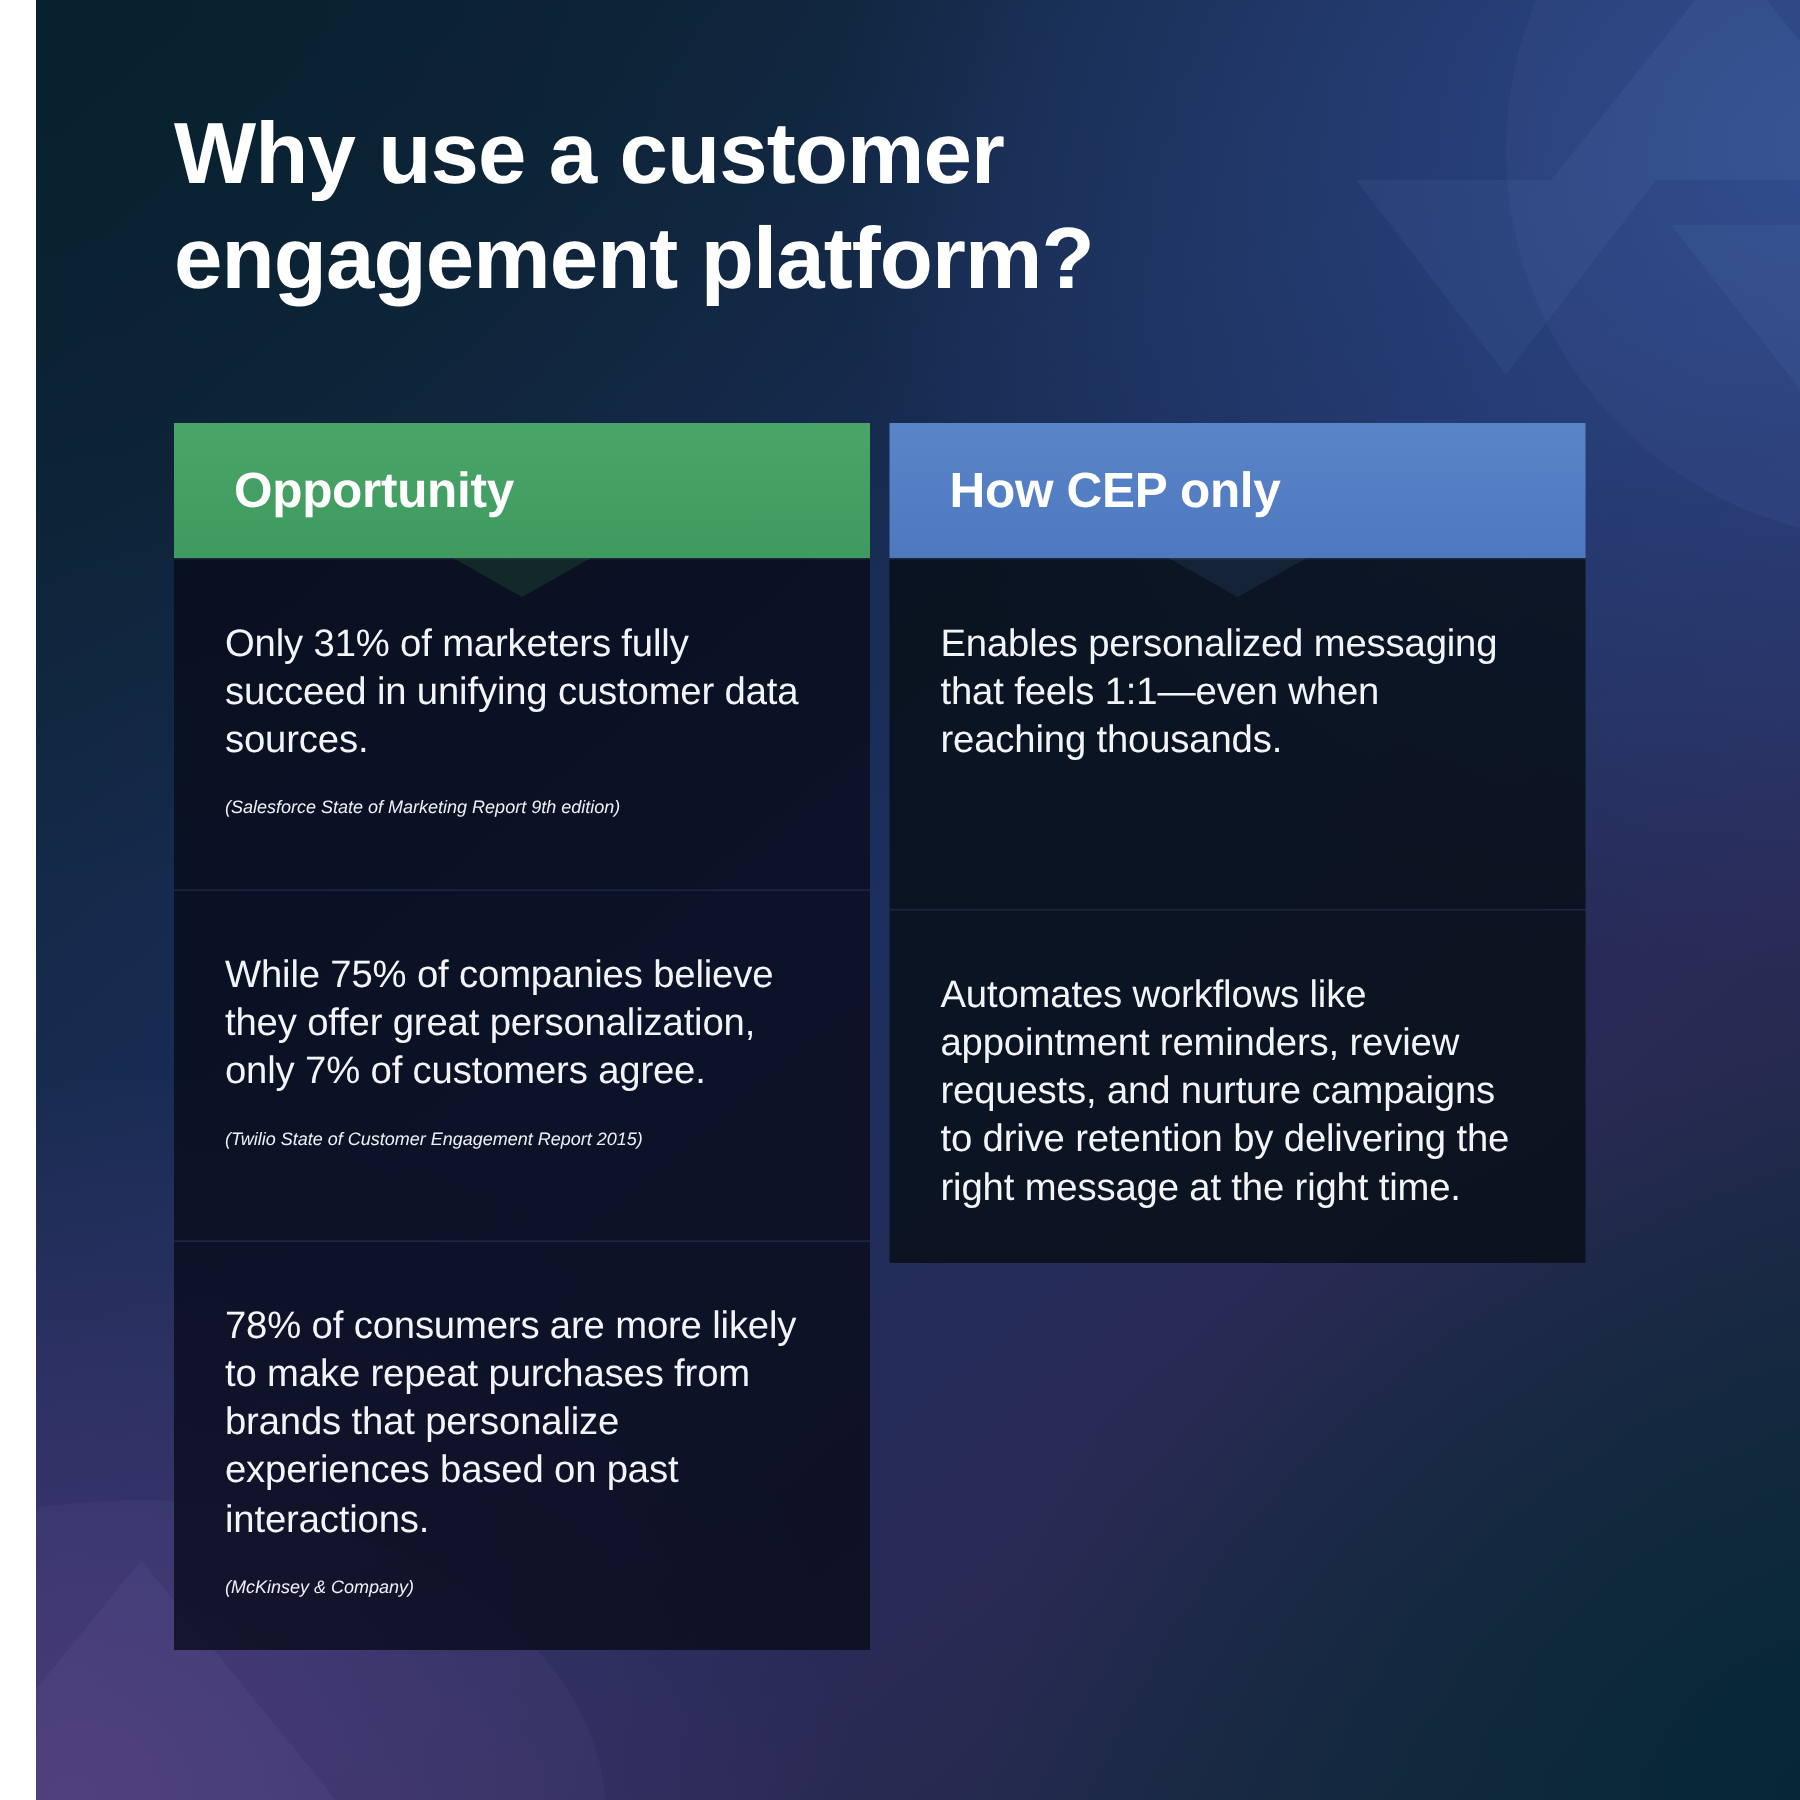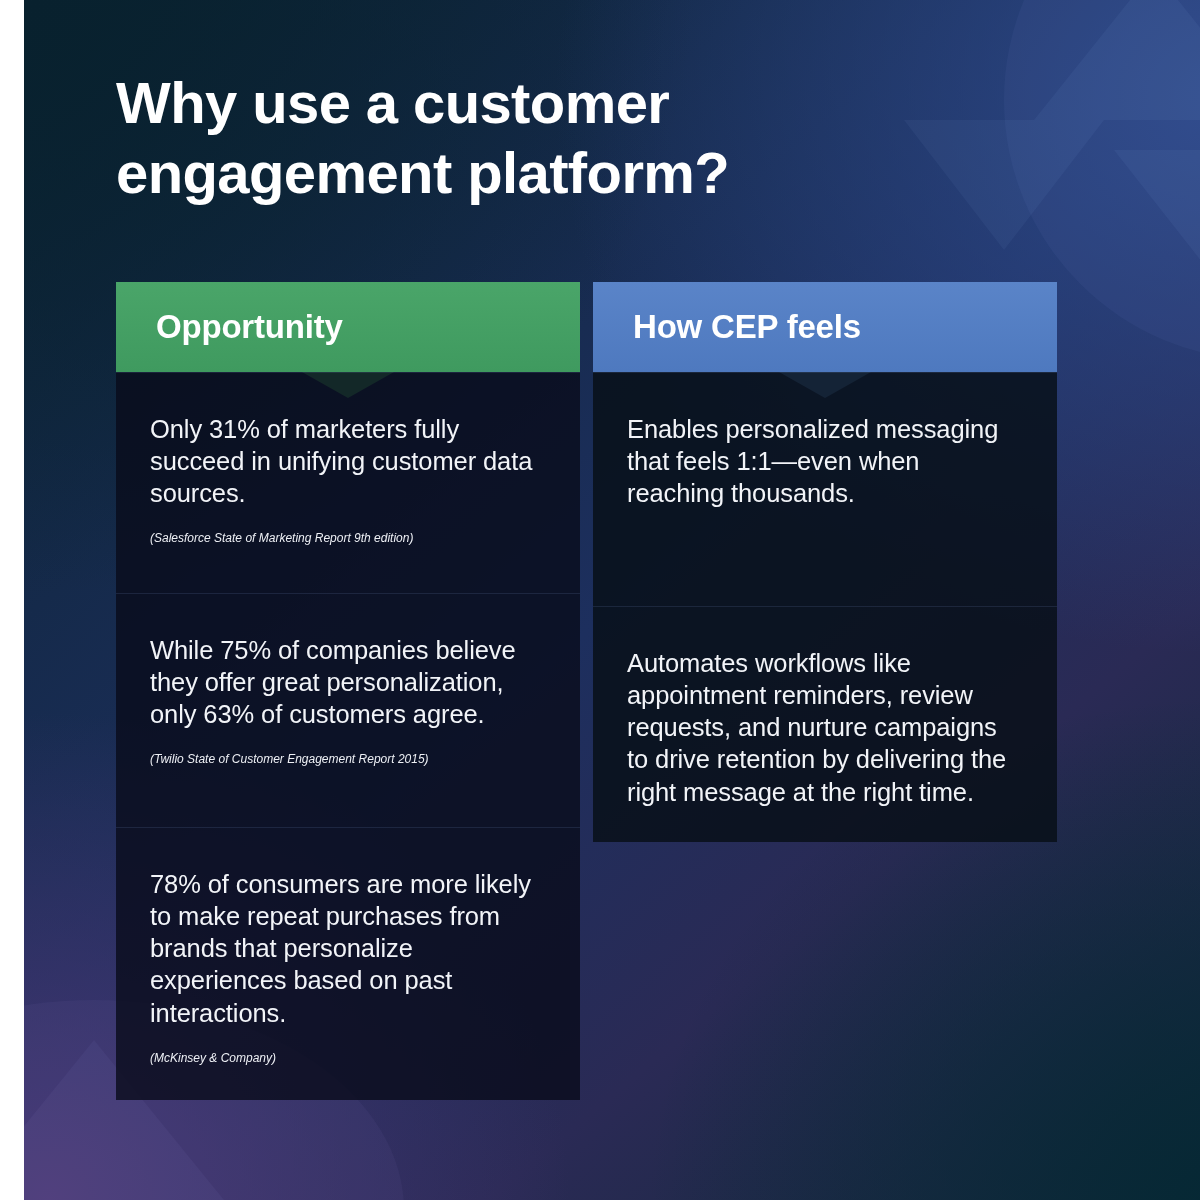--- a/index.html
+++ b/index.html
@@ -142,33 +142,33 @@
         <span>Opportunity</span>
         <span class="notch"></span>
       </div>
 
       <div class="cell r1">
         <div class="cell-main">Only 31% of marketers fully succeed in unifying customer data sources.</div>
         <div class="cell-source">(Salesforce State of Marketing Report 9th edition)</div>
       </div>
 
       <div class="cell r2">
-        <div class="cell-main">While 75% of companies believe they offer great personalization, only 63% of customers agree.</div>
+        <div class="cell-main">While 75% of companies believe they offer great personalization, only 7% of customers agree.</div>
         <div class="cell-source">(Twilio State of Customer Engagement Report 2015)</div>
       </div>
 
       <div class="cell r3">
         <div class="cell-main">78% of consumers are more likely to make repeat purchases from brands that personalize experiences based on past interactions.</div>
         <div class="cell-source">(McKinsey &amp; Company)</div>
       </div>
     </div>
 
     <div class="col col-cep">
       <div class="col-header">
-        <span>How CEP feels</span>
+        <span>How CEP only</span>
         <span class="notch"></span>
       </div>
 
 
       <div class="cell r2">
         <div class="cell-main">Enables personalized messaging that feels 1:1—even when reaching thousands.</div>
       </div>
 
       <div class="cell r3">
         <div class="cell-main">Automates workflows like appointment reminders, review requests, and nurture campaigns to drive retention by delivering the right message at the right time.</div>

